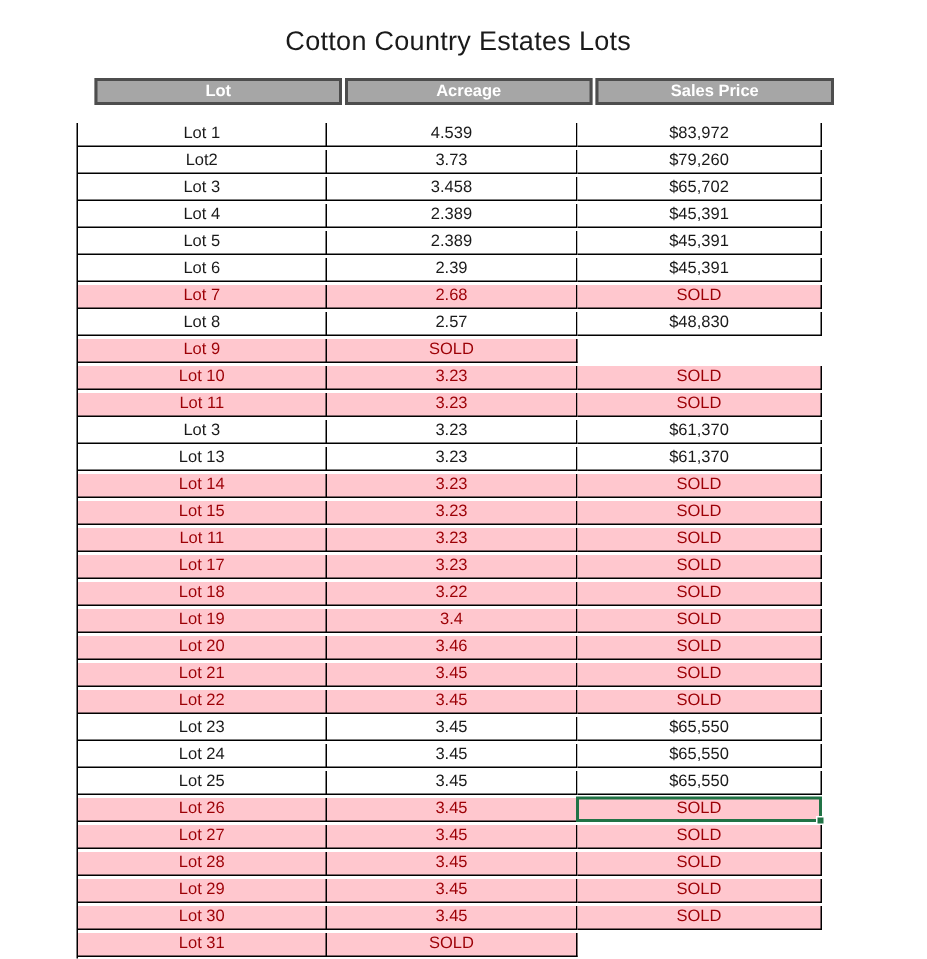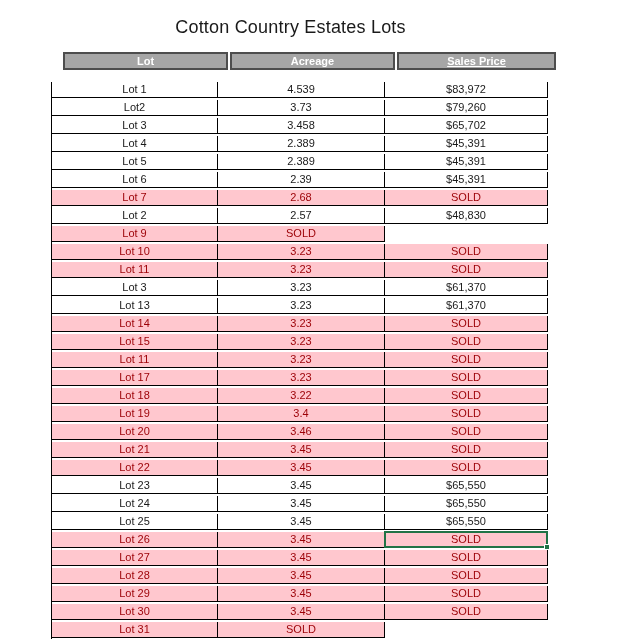--- a/index.html
+++ b/index.html
@@ -15,21 +15,21 @@
   * { margin: 0; padding: 0; box-sizing: border-box; }
   html, body {
     width: 618px; height: 639px;
     background: #ffffff;
     overflow: hidden;
     font-family: "Liberation Sans", sans-serif;
   }
   .page { position: relative; width: 618px; height: 639px; }
   .title {
     position: absolute;
-    top: 17px; left: 42px; width: 497px;
+    top: 17px; left: 57px; width: 497px;
     text-align: center;
     font-size: 18px;
     color: var(--text);
     letter-spacing: 0.2px;
   }
   .table-wrap { position: absolute; top: 52px; left: 51px; width: 497px; }
   .header-row {
     display: grid;
     grid-template-columns: 167px 167px 163px;
     height: 30px;
@@ -38,21 +38,21 @@
   .hcell {
     height: 18px;
     background: var(--header-bg);
     border: 2px solid var(--header-border);
     margin-right: 2px;
     color: var(--header-text);
     font-weight: bold;
     font-size: 11px;
     display: flex; align-items: center; justify-content: center;
   }
-  .hcell:last-child { margin-right: 4px; text-decoration: underline; }
+  .hcell:last-child { margin-right: 4px; }
   .rows { border-left: 1px solid var(--grid-border); }
   .row {
     display: grid;
     grid-template-columns: 166px 167px 163px;
     height: 18px;
   }
   .cell {
     position: relative;
     height: 16px;
     border-right: 1px solid var(--grid-border);
@@ -123,21 +123,21 @@
           <div class="cell"><span>Lot 6</span></div>
           <div class="cell"><span>2.39</span></div>
           <div class="cell"><span>$45,391</span></div>
         </div>
         <div class="row sold">
           <div class="cell"><span>Lot 7</span></div>
           <div class="cell"><span>2.68</span></div>
           <div class="cell"><span>SOLD</span></div>
         </div>
         <div class="row">
-          <div class="cell"><span>Lot 2</span></div>
+          <div class="cell"><span>Lot 8</span></div>
           <div class="cell"><span>2.57</span></div>
           <div class="cell"><span>$48,830</span></div>
         </div>
         <div class="row sold">
           <div class="cell"><span>Lot 9</span></div>
           <div class="cell"><span>SOLD</span></div>
         </div>
         <div class="row sold">
           <div class="cell"><span>Lot 10</span></div>
           <div class="cell"><span>3.23</span></div>

